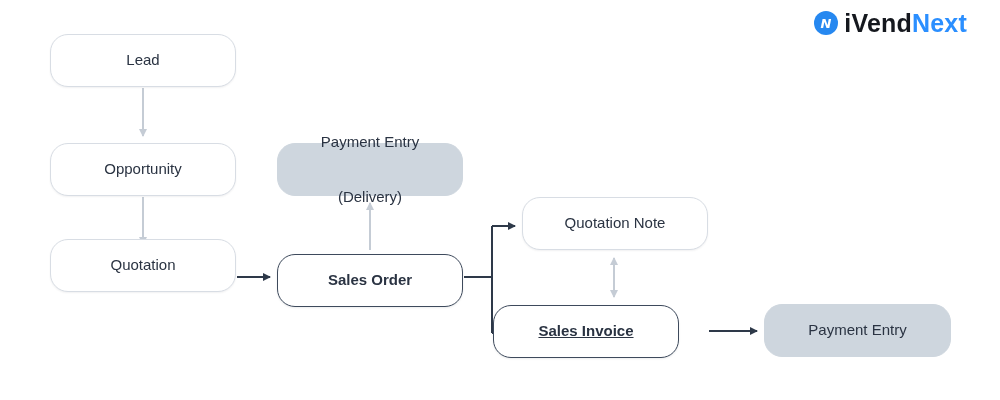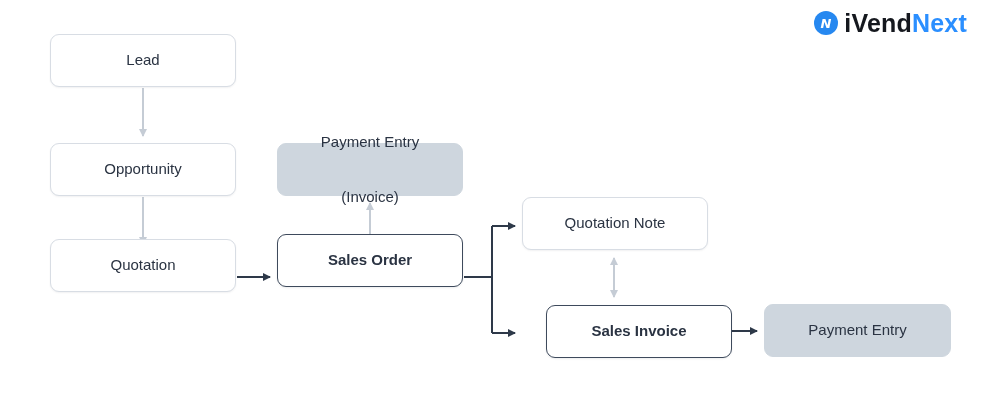--- a/index.html
+++ b/index.html
@@ -18,44 +18,44 @@
   .logo-icon{width:24px;height:24px;display:block;}
   .logo-text{font-size:25px;font-weight:700;letter-spacing:.2px;color:#15181e;line-height:24px;}
   .logo-text .accent{color:#2b8fff;}
   
   .edges{position:absolute;left:0;top:0;pointer-events:none;}
   
   .node{
     position:absolute;
     width:186px;height:53px;
     box-sizing:border-box;
-    border-radius:9px;
+    border-radius:18px;
     display:flex;flex-direction:column;align-items:center;justify-content:center;
     font-size:15px;color:#2a3342;line-height:1.25;
     text-align:center;
   }
   .node.plain{
     background:#ffffff;border:1px solid #d8dde4;
     box-shadow:0 1px 2px rgba(16,24,40,.06);
   }
   .node.bold{
     background:#ffffff;border:1.5px solid #3e4a5c;
     box-shadow:0 1px 2px rgba(16,24,40,.08);
     font-weight:700;
   }
   .node.filled{
     background:#ced6de;border:1px solid #ced6de;gap:36px;
   }
   .n-lead{left:50px;top:34px;}
   .n-opportunity{left:50px;top:143px;justify-content:center;}
   .n-quotation{left:50px;top:239px;}
   .n-pe-advance{left:277px;top:143px;}
-  .n-sales-order{left:277px;top:234px;}
+  .n-sales-order{left:277px;top:254px;}
   .n-delivery-note{left:522px;top:197px;}
-  .n-sales-invoice{left:546px;top:305px;}
+  .n-sales-invoice{left:493px;top:305px;text-decoration:underline;}
   .n-payment-entry{left:764px;top:304px;width:187px;}
 </style>
 </head>
 <body>
 
 <div class="canvas">
 
   <svg class="edges" width="1000" height="400" viewBox="0 0 1000 400">
     <defs>
       <marker id="ah-dark" markerWidth="9" markerHeight="9" refX="7" refY="4" orient="auto-start-reverse" markerUnits="userSpaceOnUse">
@@ -86,21 +86,21 @@
   <div class="node plain n-opportunity">
     <span>Opportunity</span>
   </div>
 
   <div class="node plain n-quotation">
     <span>Quotation</span>
   </div>
 
   <div class="node filled n-pe-advance">
     <span>Payment Entry</span>
-    <span>(Invoice)</span>
+    <span>(Delivery)</span>
   </div>
 
   <div class="node bold n-sales-order">
     <span>Sales Order</span>
   </div>
 
   <div class="node plain n-delivery-note">
     <span>Quotation Note</span>
   </div>
 

